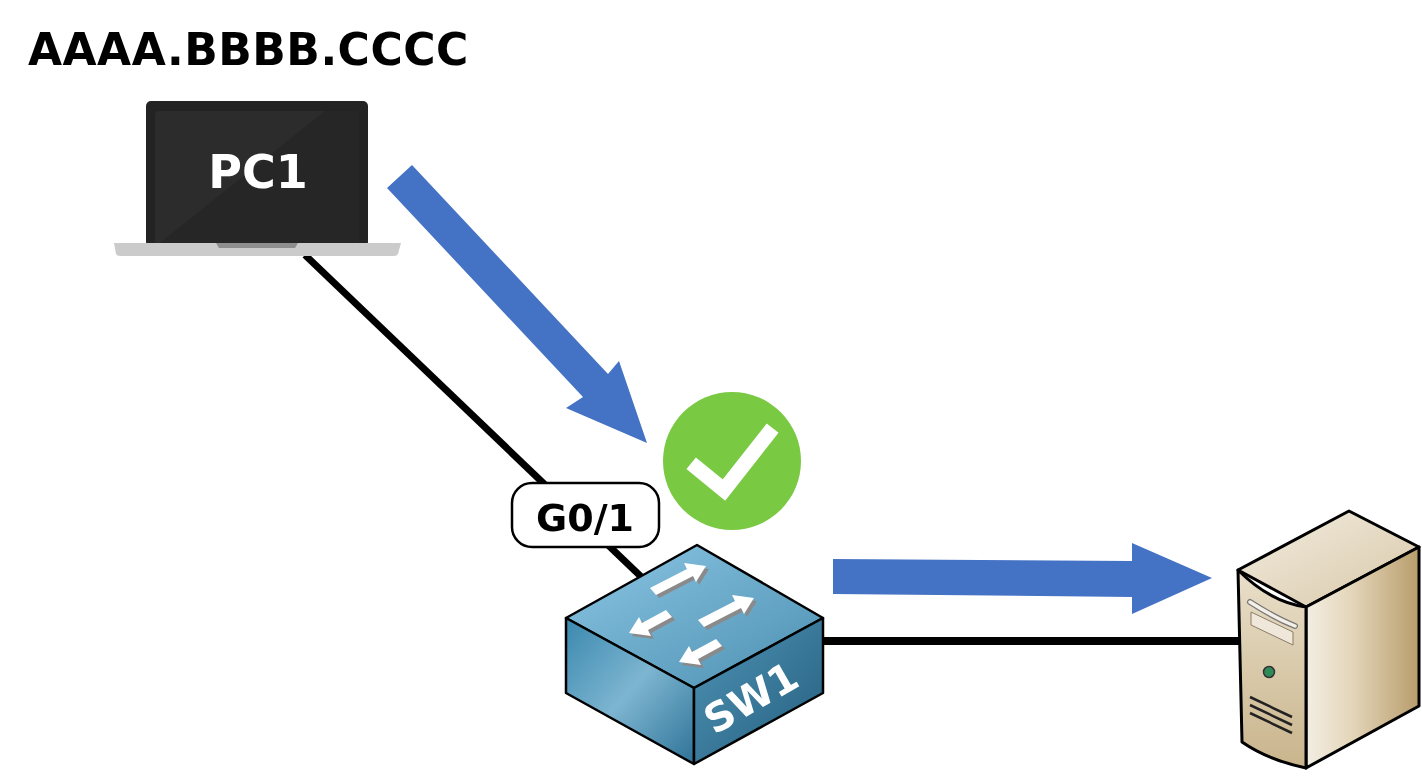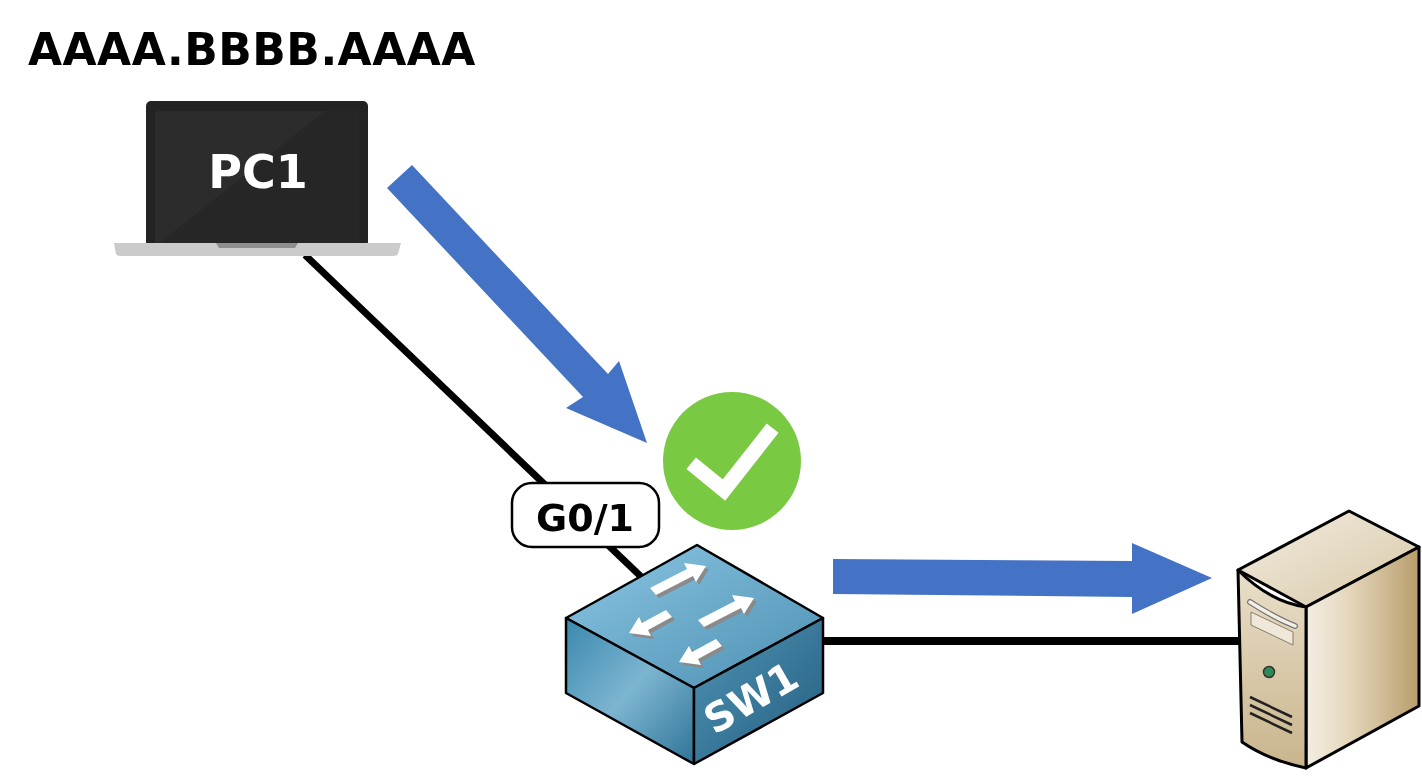--- a/index.html
+++ b/index.html
@@ -8,21 +8,21 @@
     position: absolute; left: 28px; top: 28px;
     font-family: "DejaVu Sans", sans-serif; font-weight: bold; font-size: 44px;
     letter-spacing: 0.5px; color: #000; line-height: 1;
   }
   svg.canvas { position: absolute; left: 0; top: 0; }
   .lbl { font-family: "DejaVu Sans", sans-serif; font-weight: bold; }
 </style>
 </head>
 <body>
 
-<div class="mac-label">AAAA.BBBB.AAAA</div>
+<div class="mac-label">AAAA.BBBB.CCCC</div>
 
 <svg class="canvas" width="1422" height="781" viewBox="0 0 1422 781" xmlns="http://www.w3.org/2000/svg">
   <defs>
     <linearGradient id="swTop" x1="0" y1="0" x2="1" y2="1">
       <stop offset="0" stop-color="#8CC6E4"></stop>
       <stop offset="1" stop-color="#4C8FB0"></stop>
     </linearGradient>
     <linearGradient id="swLeft" x1="0" y1="0" x2="1" y2="1">
       <stop offset="0" stop-color="#3A88AE"></stop>
       <stop offset="0.5" stop-color="#7DB5D1"></stop>

